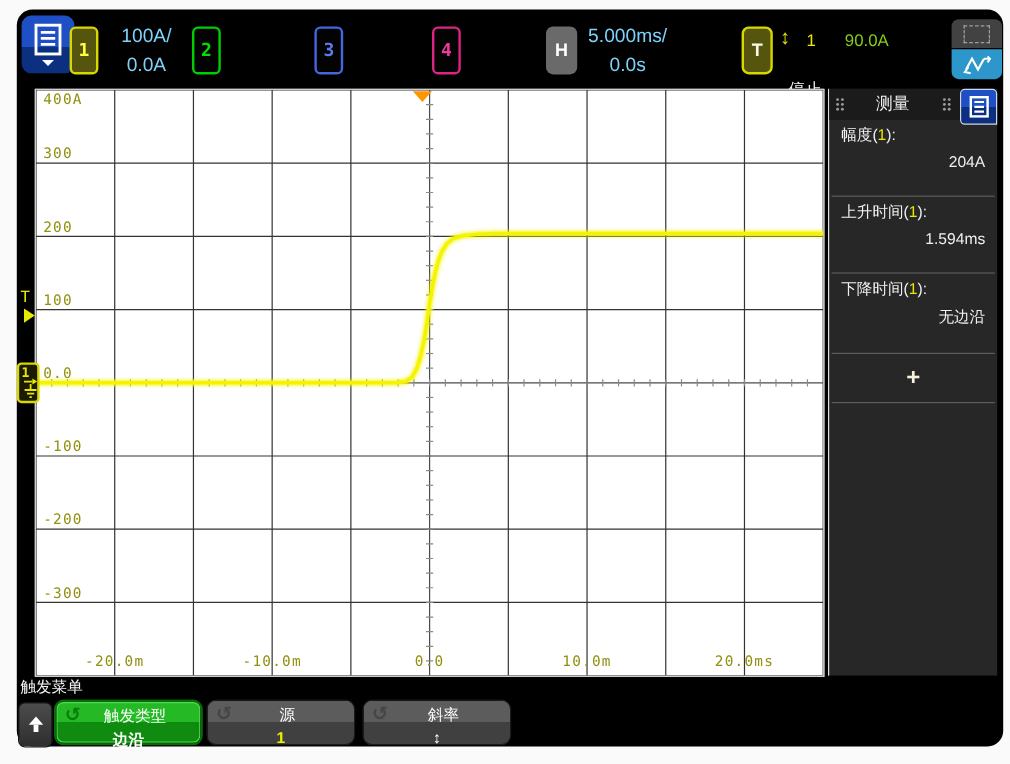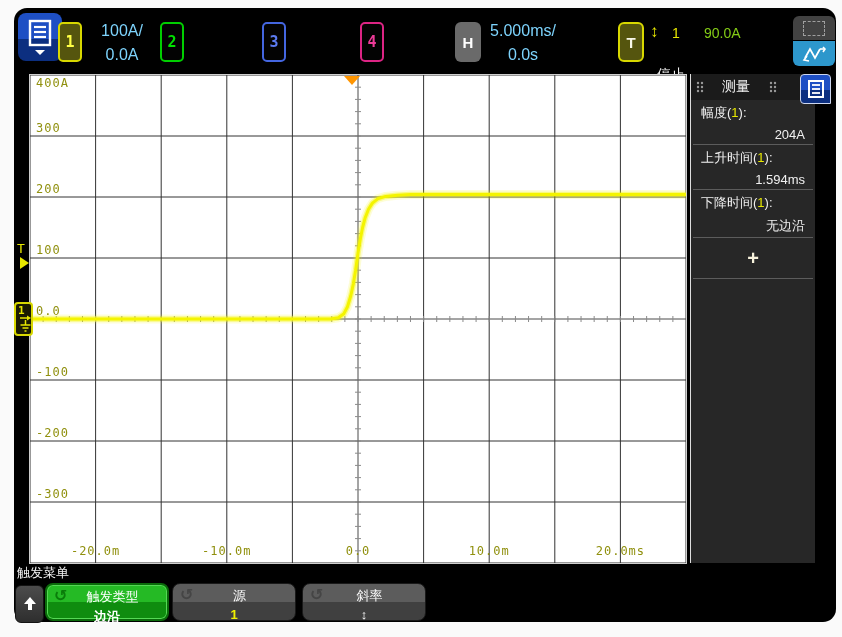--- a/index.html
+++ b/index.html
@@ -74,33 +74,33 @@
     border-top:6px solid transparent;border-bottom:6px solid transparent;border-left:9px solid #e8e800;
   }
   #gnd-marker{
     left:0px;top:294px;width:19px;height:34px;border:2px solid #d8d800;border-radius:4px;
     background:#1b1b02;box-sizing:border-box;cursor:pointer;
   }
   #gnd-marker .num{position:absolute;left:2px;top:0px;color:#e8e800;font-size:11px;font-weight:bold;font-family:"DejaVu Sans Mono",monospace;}
 
   
   #panel{
-    left:676px;top:66px;width:125px;height:489px;background:#272727;border-left:1px solid #dedede;box-sizing:border-box;
+    left:676px;top:66px;width:141px;height:489px;background:#272727;border-left:1px solid #dedede;box-sizing:border-box;
   }
   #panel-header{position:relative;height:26px;background:#1b1b1b;display:flex;align-items:center;}
   #panel-title{position:absolute;left:0;right:34px;text-align:center;font-size:14px;color:#f0f0f0;}
   .grip{position:absolute;top:7px;}
   .grip.left{left:5px;} .grip.right{right:38px;}
   #panel-menu-btn{
     left:786px;top:66px;width:31px;height:30px;border-radius:4px 4px 0 4px;cursor:pointer;
     background:linear-gradient(#1e4fc4 0 52%,#0c2f80 52% 100%);
     border:1px solid #cdd6ee;box-sizing:border-box;
     display:flex;align-items:center;justify-content:center;
   }
-  .mrow{padding:4px 8px 2px 8px;border-bottom:1px solid #5c5c5c;margin:0 2px;}
+  .mrow{padding:4px 8px 21px 8px;border-bottom:1px solid #5c5c5c;margin:0 2px;}
   .mlabel{font-size:13px;color:#f0f0f0;}
   .mlabel .y{color:#e8e800;}
   .mvalue{font-size:13px;color:#f0f0f0;text-align:right;margin-top:5px;}
   #add-measure{
     margin:0 2px;border-bottom:1px solid #5c5c5c;height:40px;cursor:pointer;
     display:flex;align-items:center;justify-content:center;
     color:#f7f2dc;font-size:20px;font-weight:bold;
   }
 
   

